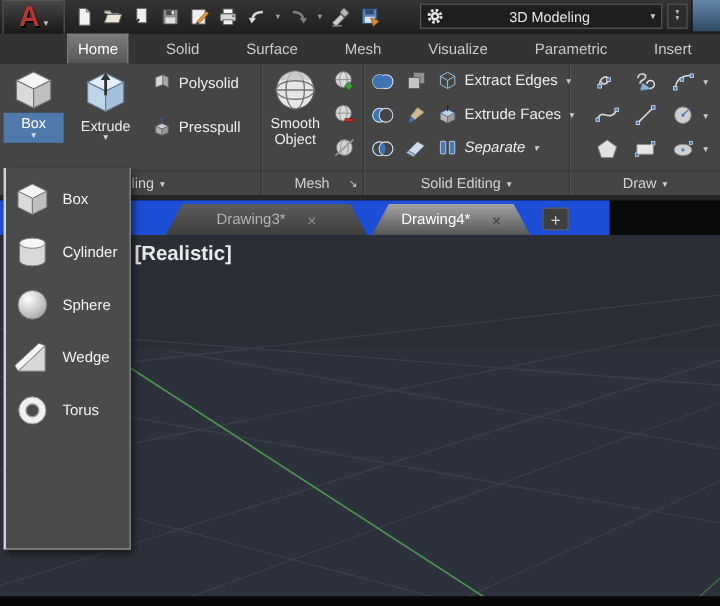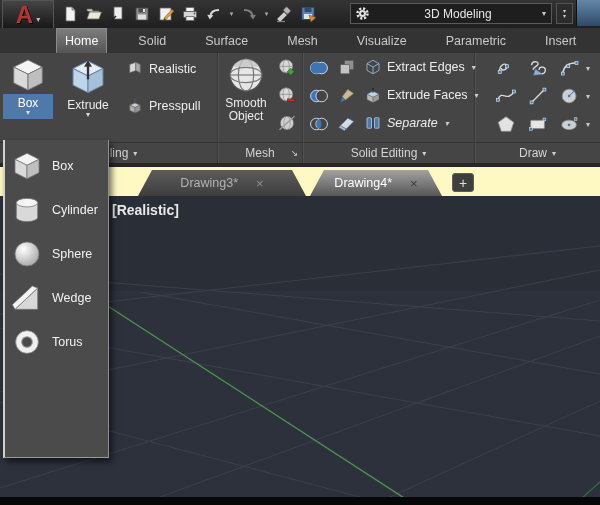--- a/index.html
+++ b/index.html
@@ -35,32 +35,32 @@
   .bigbtn{position:absolute;display:flex;flex-direction:column;align-items:center;cursor:pointer;}
   .bigbtn .lbl{color:#ededed;font-size:12px;margin-top:2px;}
   .bigbtn .caret{color:#dcdcdc;font-size:8px;line-height:6px;}
   .rowbtn{position:absolute;display:flex;align-items:center;gap:5px;color:#ededed;font-size:12.5px;cursor:pointer;white-space:nowrap;}
   .rowbtn .caret{font-size:8px;color:#cfcfcf;margin-left:2px;}
   .iconbtn{position:absolute;width:22px;height:22px;display:flex;align-items:center;justify-content:center;cursor:pointer;}
   .dcaret{position:absolute;width:10px;height:22px;display:flex;align-items:center;justify-content:center;color:#c9c9c9;font-size:8px;cursor:pointer;}
   .box-label-hl{background:#4f79ab;width:50px;display:flex;flex-direction:column;align-items:center;padding:2px 0 3px 0;}
   .ribbon-bottom{left:0;top:163px;width:600px;height:4px;background:#262626;}
   
-  .doctabs{left:0;top:167px;width:600px;height:29px;background:#fef9c3;}
+  .doctabs{left:0;top:167px;width:508px;height:29px;background:#1d4ed8;}
   .dtab{position:absolute;top:3px;height:26px;display:flex;align-items:center;justify-content:center;font-size:12.5px;cursor:pointer;
         clip-path:polygon(14px 0,calc(100% - 14px) 0,100% 100%,0 100%);}
   .dtab.inactive{background:linear-gradient(#5c5c5c,#3e3e3e);color:#b2b2b2;}
   .dtab.active{background:linear-gradient(#a2a2a2,#565656);color:#fff;}
   .dtab .x{margin-left:18px;font-size:13px;color:#8f8f8f;cursor:pointer;}
   .dtab.active .x{color:#3c3c3c;}
   .newtab{position:absolute;top:6px;left:452px;width:22px;height:19px;background:#3e3e3e;border:1px solid #5d5d5d;border-radius:3px;
           display:flex;align-items:center;justify-content:center;color:#ddd;font-size:14px;line-height:1;cursor:pointer;box-sizing:border-box;}
   
   .viewport{left:0;top:196px;width:600px;height:301px;background:#2d313b;cursor:crosshair;}
-  .vs-label{position:absolute;left:112px;top:6px;color:#e8e8e8;font-size:14px;font-weight:bold;cursor:pointer;}
+  .vs-label{position:absolute;left:112px;top:6px;color:#e8e8e8;font-size:17px;font-weight:bold;cursor:pointer;}
   .bottomstrip{left:0;top:497px;width:600px;height:8px;background:#070707;}
   
   .flyout{left:3px;top:140px;width:106px;height:318px;background:#4b4b4b;z-index:50;
           border-left:2px solid #d2d2d2;border-right:1px solid #8d8d8d;border-bottom:1px solid #9a9a9a;
           box-shadow:3px 4px 6px rgba(0,0,0,0.55);box-sizing:border-box;padding-top:4px;}
   .fly-item{height:44px;display:flex;align-items:center;gap:9px;padding-left:6px;cursor:pointer;color:#f2f2f2;font-size:12.5px;}
   svg{display:block;}
 </style>
 </head>
 <body>
@@ -197,21 +197,21 @@
           <polygon points="12,2.6 9.6,6.4 14.4,6.4" fill="#333"></polygon>
         </svg>
         <span class="lbl">Extrude</span>
         <span class="caret">▾</span>
       </div>
       <div class="rowbtn" style="left:126px;top:7px;">
         <svg width="18" height="18" viewBox="0 0 24 24">
           <polygon points="5,6 13,3 13,14 5,17" fill="#d8d8d8" stroke="#666" stroke-width="0.8"></polygon>
           <polygon points="13,3 19,6 19,17 13,14" fill="#a8a8a8" stroke="#666" stroke-width="0.8"></polygon>
         </svg>
-        <span>Realistic</span>
+        <span>Polysolid</span>
       </div>
       <div class="rowbtn" style="left:126px;top:44px;">
         <svg width="18" height="18" viewBox="0 0 24 24">
           <polygon points="12,8 19,11 12,14 5,11" fill="#cfcfcf" stroke="#666" stroke-width="0.8"></polygon>
           <polygon points="5,11 12,14 12,21 5,18" fill="#b0b0b0" stroke="#666" stroke-width="0.8"></polygon>
           <polygon points="19,11 12,14 12,21 19,18" fill="#989898" stroke="#666" stroke-width="0.8"></polygon>
           <line x1="12" y1="8" x2="12" y2="2.5" stroke="#2f5d8a" stroke-width="1.4"></line>
           <polygon points="12,1 10,4.4 14,4.4" fill="#2f5d8a"></polygon>
         </svg>
         <span>Presspull</span>

